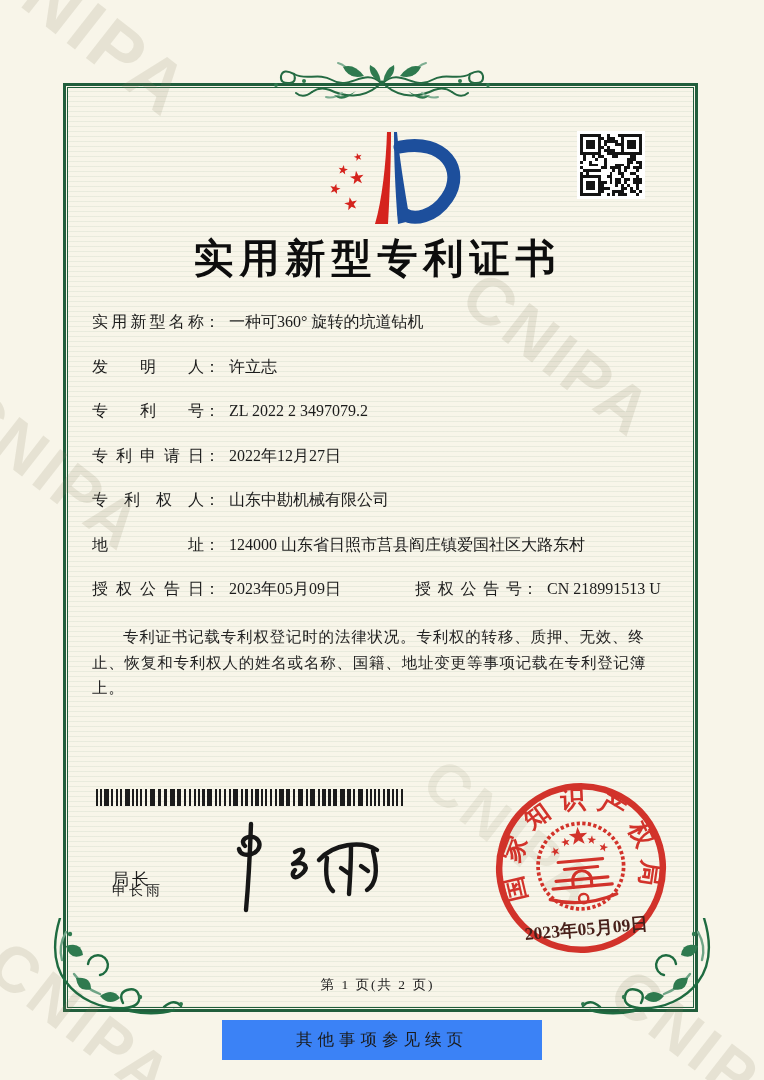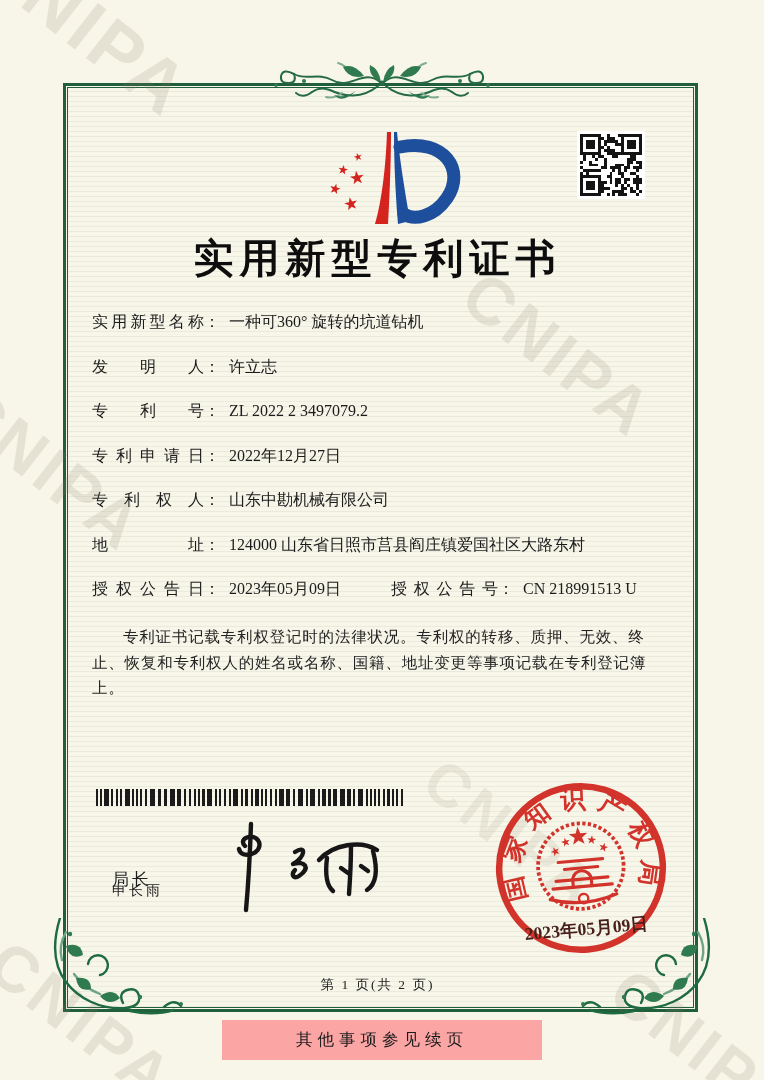--- a/index.html
+++ b/index.html
@@ -33,40 +33,40 @@
       padding:3px;box-sizing:border-box;z-index:4;}
   .title{position:absolute;left:63px;top:231px;width:629px;text-align:center;
          font-size:40px;font-weight:bold;letter-spacing:6px;color:#0d0d0d;z-index:4;}
   
   .fields{position:absolute;left:92px;top:308px;width:586px;z-index:4;}
   .frow{font-size:16px;line-height:28px;margin-bottom:16.5px;white-space:nowrap;}
   .flabel{display:inline-block;width:112px;text-align:justify;text-align-last:justify;
           -moz-text-align-last:justify;vertical-align:bottom;}
   .flabel.w2{width:107px;}
   .colon{margin-right:9px;}
-  .pair2{margin-left:50px;}
+  .pair2{margin-left:74px;}
   
   .bodytext{position:absolute;left:92px;top:624px;width:584px;z-index:4;
             font-size:15.5px;line-height:25.5px;letter-spacing:0.8px;color:#242424;}
   .bodytext p{margin:0 0 3px 0;text-indent:2em;}
   
   .barcode{position:absolute;left:96px;top:789px;width:312px;height:17px;z-index:4;}
   .sig-title{position:absolute;left:112px;top:868px;font-size:17px;letter-spacing:3px;
              font-family:"Liberation Sans","DejaVu Sans",sans-serif;z-index:4;}
   .sig-name{position:absolute;left:112px;top:882px;font-size:14px;letter-spacing:3px;
             font-family:Liberation Serif, serif;z-index:4;}
   .sig-hand{position:absolute;left:215px;top:818px;width:190px;height:95px;z-index:4;}
   
   .seal{position:absolute;left:488px;top:775px;width:186px;height:186px;z-index:7;
         transform:rotate(-5deg);opacity:0.93;}
   
   .page-info{position:absolute;left:63px;top:976px;width:629px;text-align:center;
              font-size:13.5px;letter-spacing:2px;color:#222;z-index:4;}
   .cont-strip{position:absolute;left:222px;top:1020px;width:320px;height:40px;
-              background:#fca5a5;display:flex;align-items:center;justify-content:center;
+              background:#3b82f6;display:flex;align-items:center;justify-content:center;
               z-index:4;text-align:center;}
   .cont-strip span{font-size:16.5px;letter-spacing:5px;color:#1a1a1a;}
 </style>
 </head>
 <body>
 
 <div class="page">
 
   <svg width="0" height="0" style="position:absolute">
     <defs>

